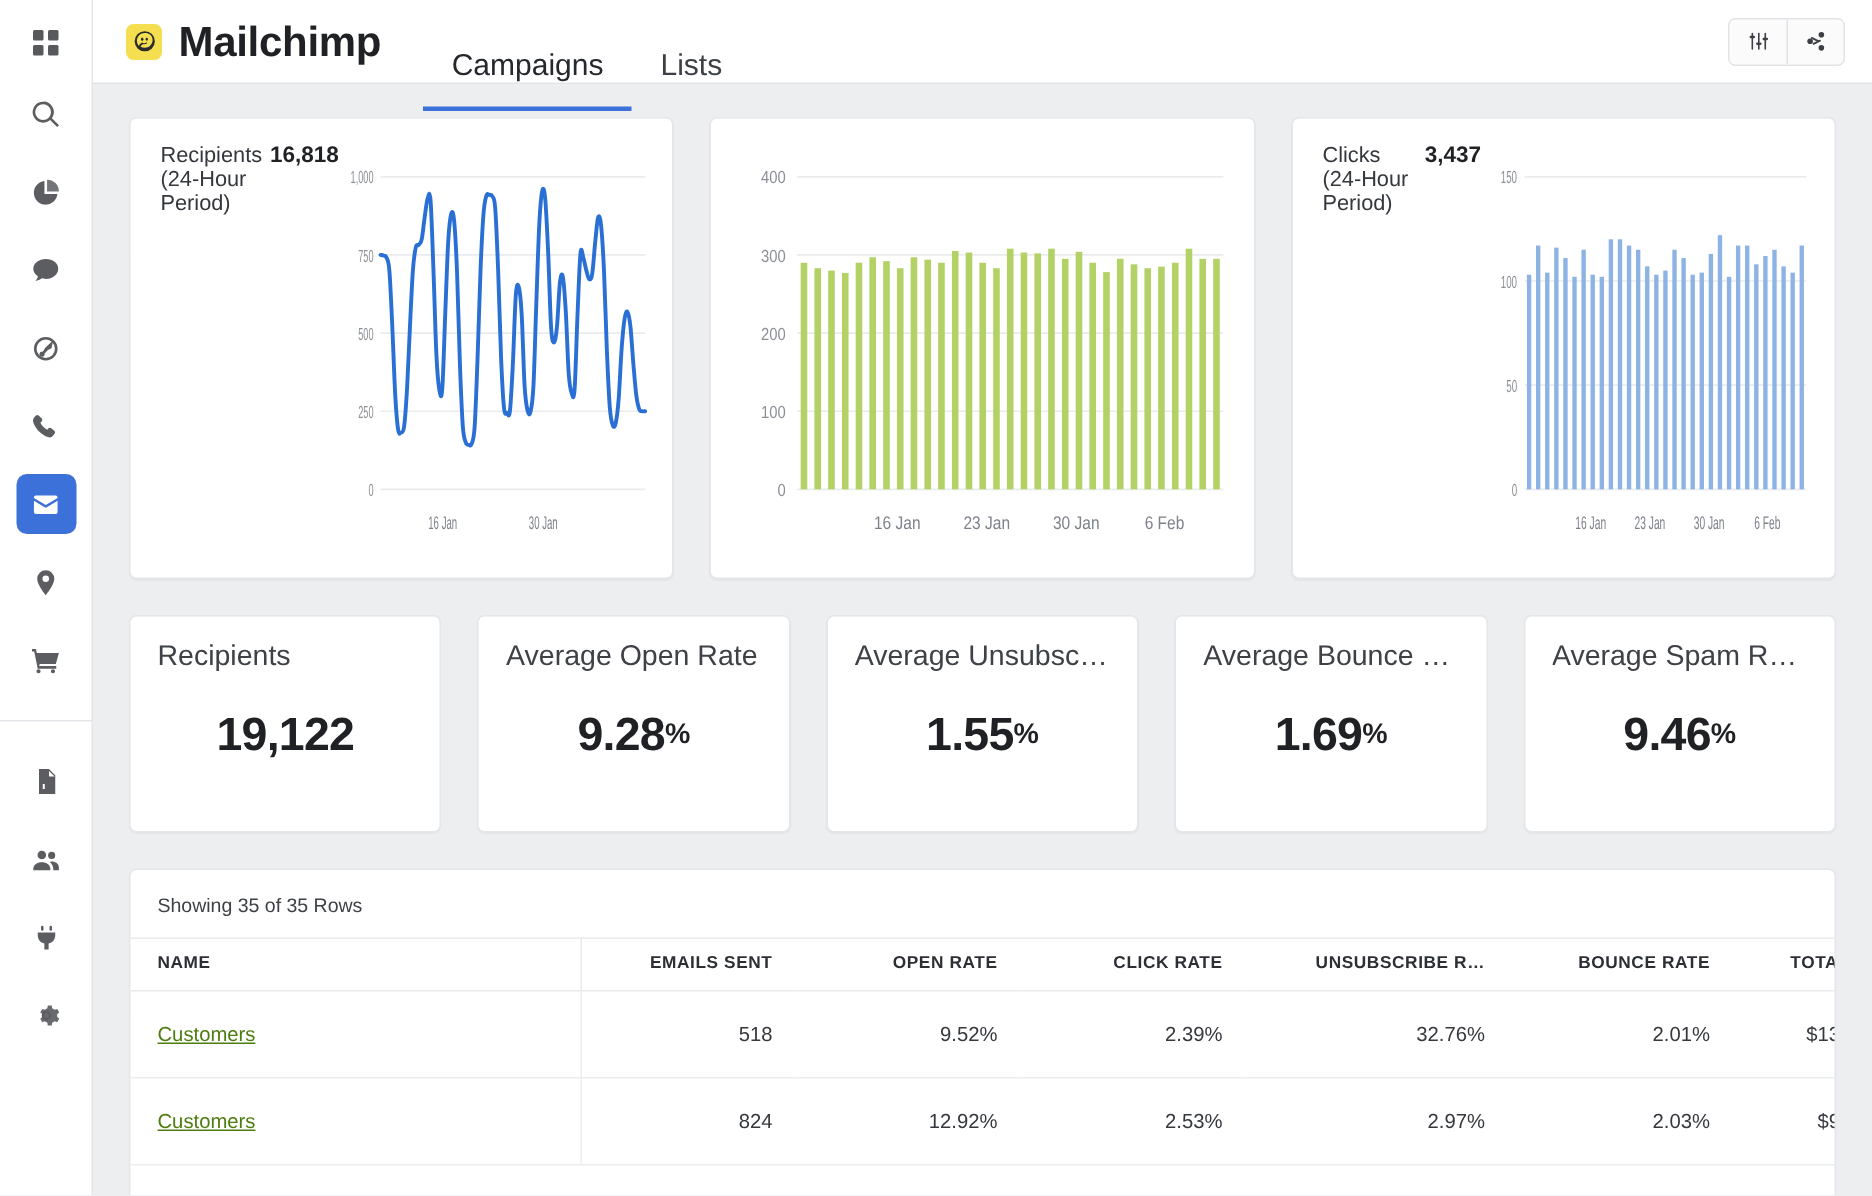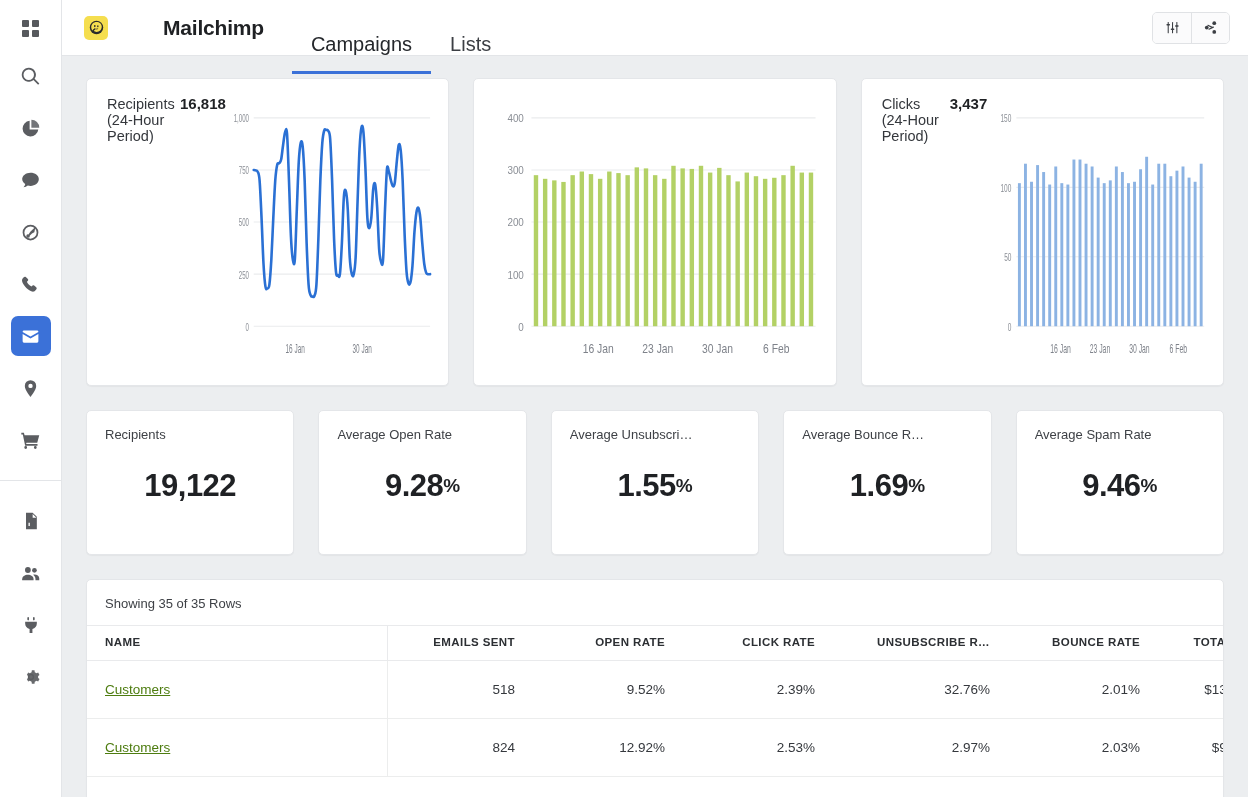--- a/index.html
+++ b/index.html
@@ -53,21 +53,21 @@
     flex: 0 0 56px;
     position: relative;
   }
   .brand { display: flex; align-items: center; gap: 11px; margin-right: 28px; }
   .brand-mark {
     width: 24px; height: 24px; border-radius: 5px;
     background: #f5de4f;
     display: flex; align-items: center; justify-content: center;
     flex: 0 0 24px;
   }
-  .brand-name { font-size: 21px; font-weight: bold; color: #1f2124; letter-spacing: -0.2px; margin-left: 44px; }
+  .brand-name { font-size: 28px; font-weight: bold; color: #1f2124; letter-spacing: -0.2px; }
 
   .tabs { display: flex; align-items: center; height: 56px; }
   .tab {
     height: 56px; display: flex; align-items: center;
     padding: 0 19px;
     font-size: 20px; color: #3c3f44;
     cursor: pointer;
     border-bottom: 3px solid transparent;
     position: relative;
     top: 18px;
@@ -110,21 +110,21 @@
   .gridline { stroke: #eaebed; stroke-width: 1; }
 
   
   .kpi-row { display: flex; gap: 24px; margin-top: 24px; }
   .kpi-card {
     flex: 1 1 0; min-width: 0; height: 145px;
     padding: 16px 18px 10px 18px;
     display: flex; flex-direction: column;
   }
   .kpi-label {
-    font-size: 13px; color: #3e4146;
+    font-size: 19px; color: #3e4146;
     white-space: nowrap; overflow: hidden; text-overflow: ellipsis;
   }
   .kpi-value-wrap { flex: 1 1 auto; display: flex; align-items: center; justify-content: center; padding-bottom: 14px; }
   .kpi-value { font-size: 31px; font-weight: bold; color: #1f2124; letter-spacing: -0.5px; }
   .kpi-suffix { font-size: 19px; font-weight: bold; color: #1f2124; }
 
   
   .table-card {
     margin-top: 24px;
     height: 240px;

